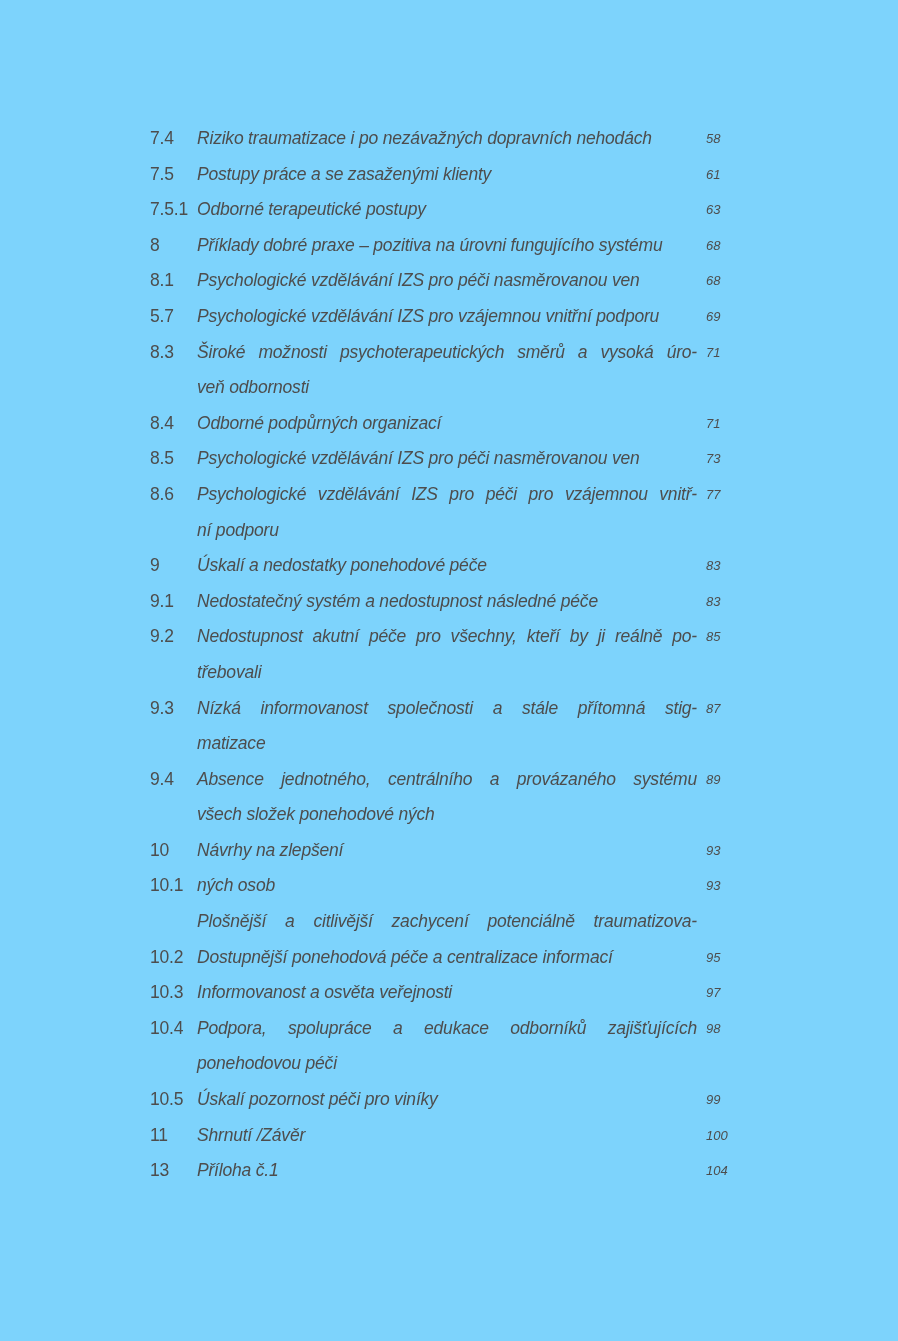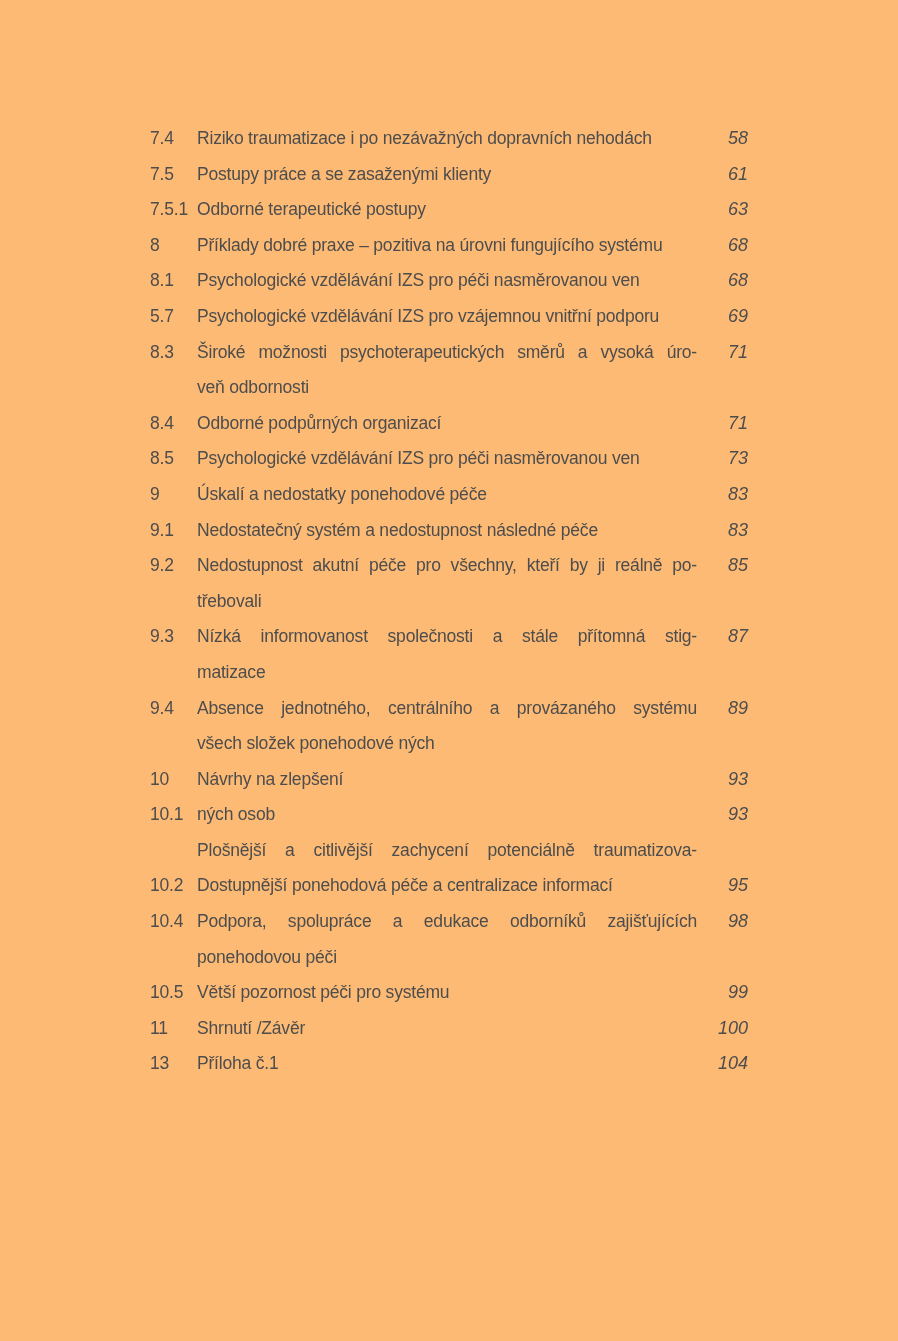--- a/index.html
+++ b/index.html
@@ -12,21 +12,21 @@
     height: 1341px;
     font-family: "Liberation Sans", sans-serif;
     color: #4d4d4d;
     overflow: hidden;
   }
   .page {
     box-sizing: border-box;
     width: 898px;
     height: 1341px;
     padding: 121px 150px 8px 150px;
-    background: #fdba74;
+    background: #7dd3fc;
   }
   .toc {
     width: 598px;
   }
   .entry {
     display: flex;
     align-items: flex-start;
   }
   .num {
     width: 47px;
@@ -37,33 +37,34 @@
   }
   .title {
     flex: 1;
     min-width: 0;
     font-size: 17.5px;
     line-height: 35.6px;
     letter-spacing: -0.2px;
   }
   .title .line {
     white-space: nowrap;
+    font-style: italic;
   }
   .title .line.justified {
     white-space: normal;
     text-align: justify;
     text-align-last: justify;
   }
   .pnum {
     width: 42px;
     margin-left: 9px;
     flex-shrink: 0;
-    text-align: right;
+    text-align: left;
     font-style: italic;
-    font-size: 18px;
+    font-size: 13px;
     line-height: 35.6px;
   }
 </style>
 </head>
 <body>
 
 <div class="page">
   <div class="toc" id="toc">
   <div class="entry">
     <div class="num">7.4</div>
@@ -131,20 +132,28 @@
   </div>
 
   <div class="entry">
     <div class="num">8.5</div>
     <div class="title">
           <div class="line">Psychologické vzdělávání IZS pro péči nasměrovanou ven</div>
         </div>
     <div class="pnum">73</div>
   </div>
 
+  <div class="entry">
+    <div class="num">8.6</div>
+    <div class="title">
+          <div class="line justified">Psychologické vzdělávání IZS pro péči pro vzájemnou vnitř-</div>
+          <div class="line">ní podporu</div>
+        </div>
+    <div class="pnum">77</div>
+  </div>
 
   <div class="entry">
     <div class="num">9</div>
     <div class="title">
           <div class="line">Úskalí a nedostatky ponehodové péče</div>
         </div>
     <div class="pnum">83</div>
   </div>
 
   <div class="entry">
@@ -200,34 +209,41 @@
   </div>
 
   <div class="entry">
     <div class="num">10.2</div>
     <div class="title">
           <div class="line">Dostupnější ponehodová péče a centralizace informací</div>
         </div>
     <div class="pnum">95</div>
   </div>
 
+  <div class="entry">
+    <div class="num">10.3</div>
+    <div class="title">
+          <div class="line">Informovanost a osvěta veřejnosti</div>
+        </div>
+    <div class="pnum">97</div>
+  </div>
 
   <div class="entry">
     <div class="num">10.4</div>
     <div class="title">
           <div class="line justified">Podpora, spolupráce a edukace odborníků zajišťujících</div>
           <div class="line">ponehodovou péči</div>
         </div>
     <div class="pnum">98</div>
   </div>
 
   <div class="entry">
     <div class="num">10.5</div>
     <div class="title">
-          <div class="line">Větší pozornost péči pro systému</div>
+          <div class="line">Úskalí pozornost péči pro viníky</div>
         </div>
     <div class="pnum">99</div>
   </div>
 
   <div class="entry">
     <div class="num">11</div>
     <div class="title">
           <div class="line">Shrnutí /Závěr</div>
         </div>
     <div class="pnum">100</div>

